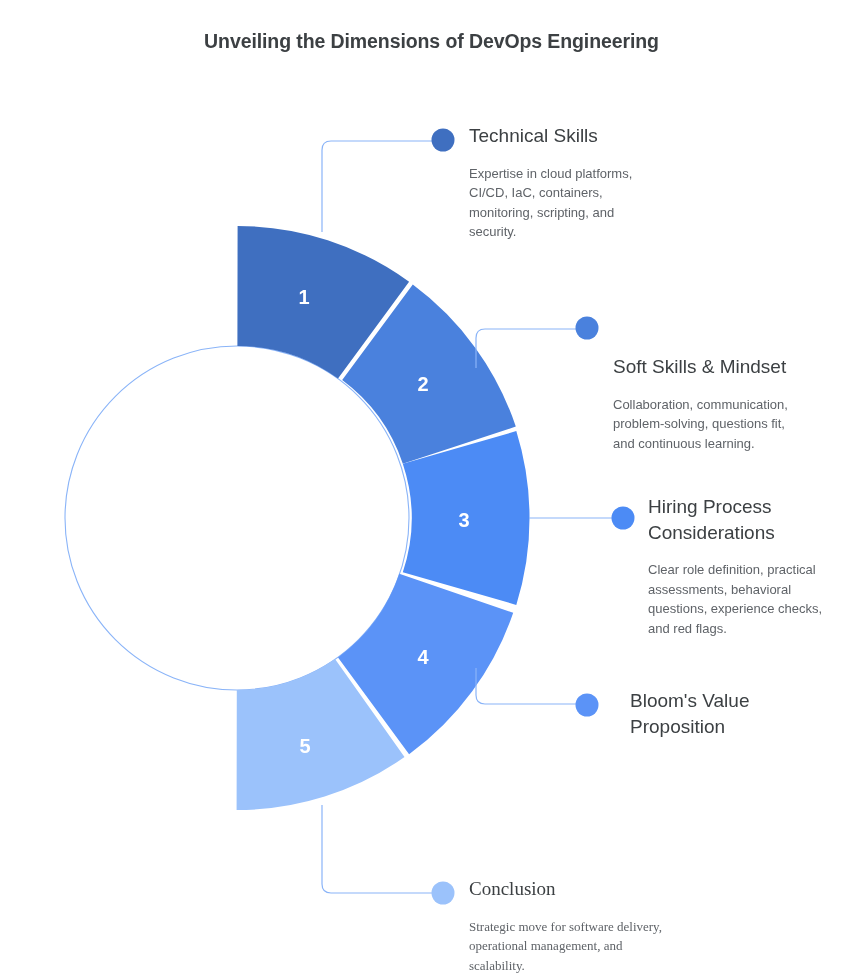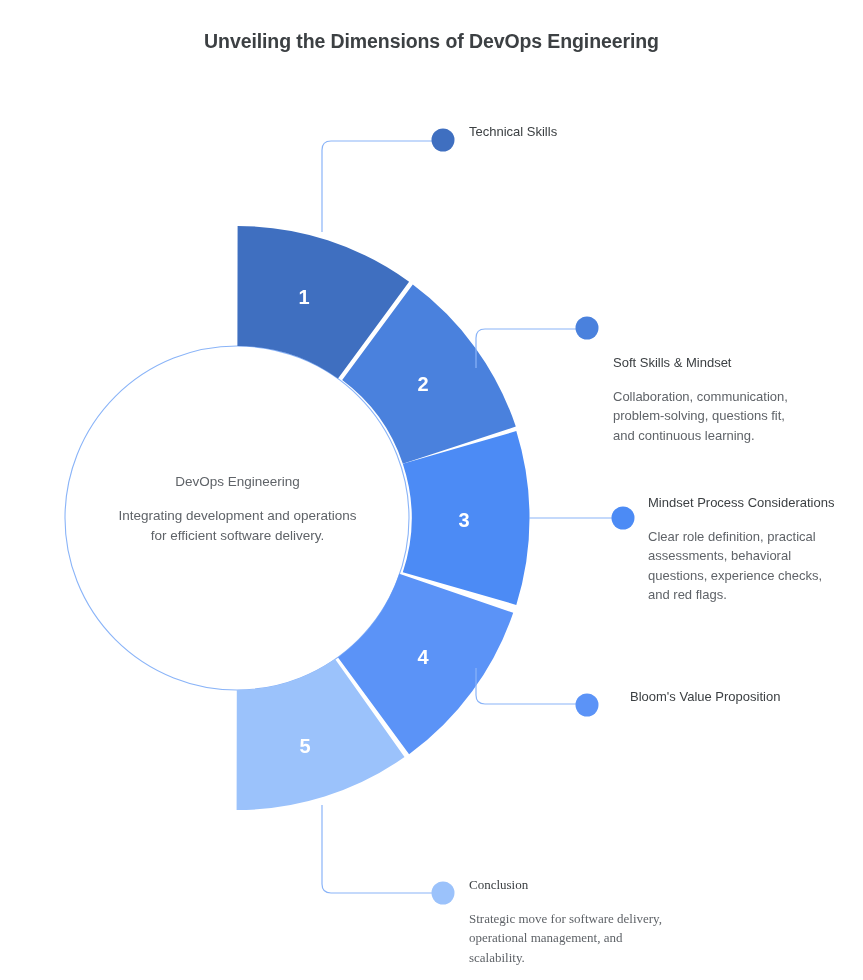--- a/index.html
+++ b/index.html
@@ -61,21 +61,21 @@
   #center-desc {
     margin-top: 14px;
     font-size: 13.5px;
     color: #5f6368;
     line-height: 1.5;
   }
   .callout {
     position: absolute;
   }
   .callout-title {
-    font-size: 13px;
+    font-size: 19px;
     color: #3c4043;
     line-height: 1.35;
     margin: 0;
   }
   .callout-desc {
     font-size: 13px;
     color: #5f6368;
     line-height: 1.5;
     margin: 15px 0 0 0;
   }
@@ -141,36 +141,33 @@
     <path fill="none" stroke="#8ab4f8" stroke-width="1.2" d="M 322 805 L 322 884 Q 322 893 331 893 L 432 893"></path>
     <circle cx="443" cy="893" r="11.5" fill="#9bc2fb"></circle>
 
     <text class="seg-number" x="304" y="304" text-anchor="middle">1</text>
     <text class="seg-number" x="423" y="391" text-anchor="middle">2</text>
     <text class="seg-number" x="464" y="527" text-anchor="middle">3</text>
     <text class="seg-number" x="423" y="664" text-anchor="middle">4</text>
     <text class="seg-number" x="305" y="753" text-anchor="middle">5</text>
   </svg>
 
-  <div id="center-block">
-    <div id="center-title">DevOps Engineering</div>
-    <div id="center-desc">Integrating development and operations for efficient software delivery.</div>
-  </div>
 
   <div class="callout" id="callout-1">
     <p class="callout-title">Technical Skills</p>
+    <p class="callout-desc">Expertise in cloud platforms, CI/CD, IaC, containers, monitoring, scripting, and security.</p>
   </div>
 
   <div class="callout" id="callout-2">
     <p class="callout-title">Soft Skills &amp; Mindset</p>
     <p class="callout-desc">Collaboration, communication, problem-solving, questions fit, and continuous learning.</p>
   </div>
 
   <div class="callout" id="callout-3">
-    <p class="callout-title">Mindset Process Considerations</p>
+    <p class="callout-title">Hiring Process Considerations</p>
     <p class="callout-desc">Clear role definition, practical assessments, behavioral questions, experience checks, and red flags.</p>
   </div>
 
   <div class="callout" id="callout-4">
     <p class="callout-title">Bloom's Value Proposition</p>
   </div>
 
   <div class="callout" id="callout-5">
     <p class="callout-title">Conclusion</p>
     <p class="callout-desc">Strategic move for software delivery, operational management, and scalability.</p>

